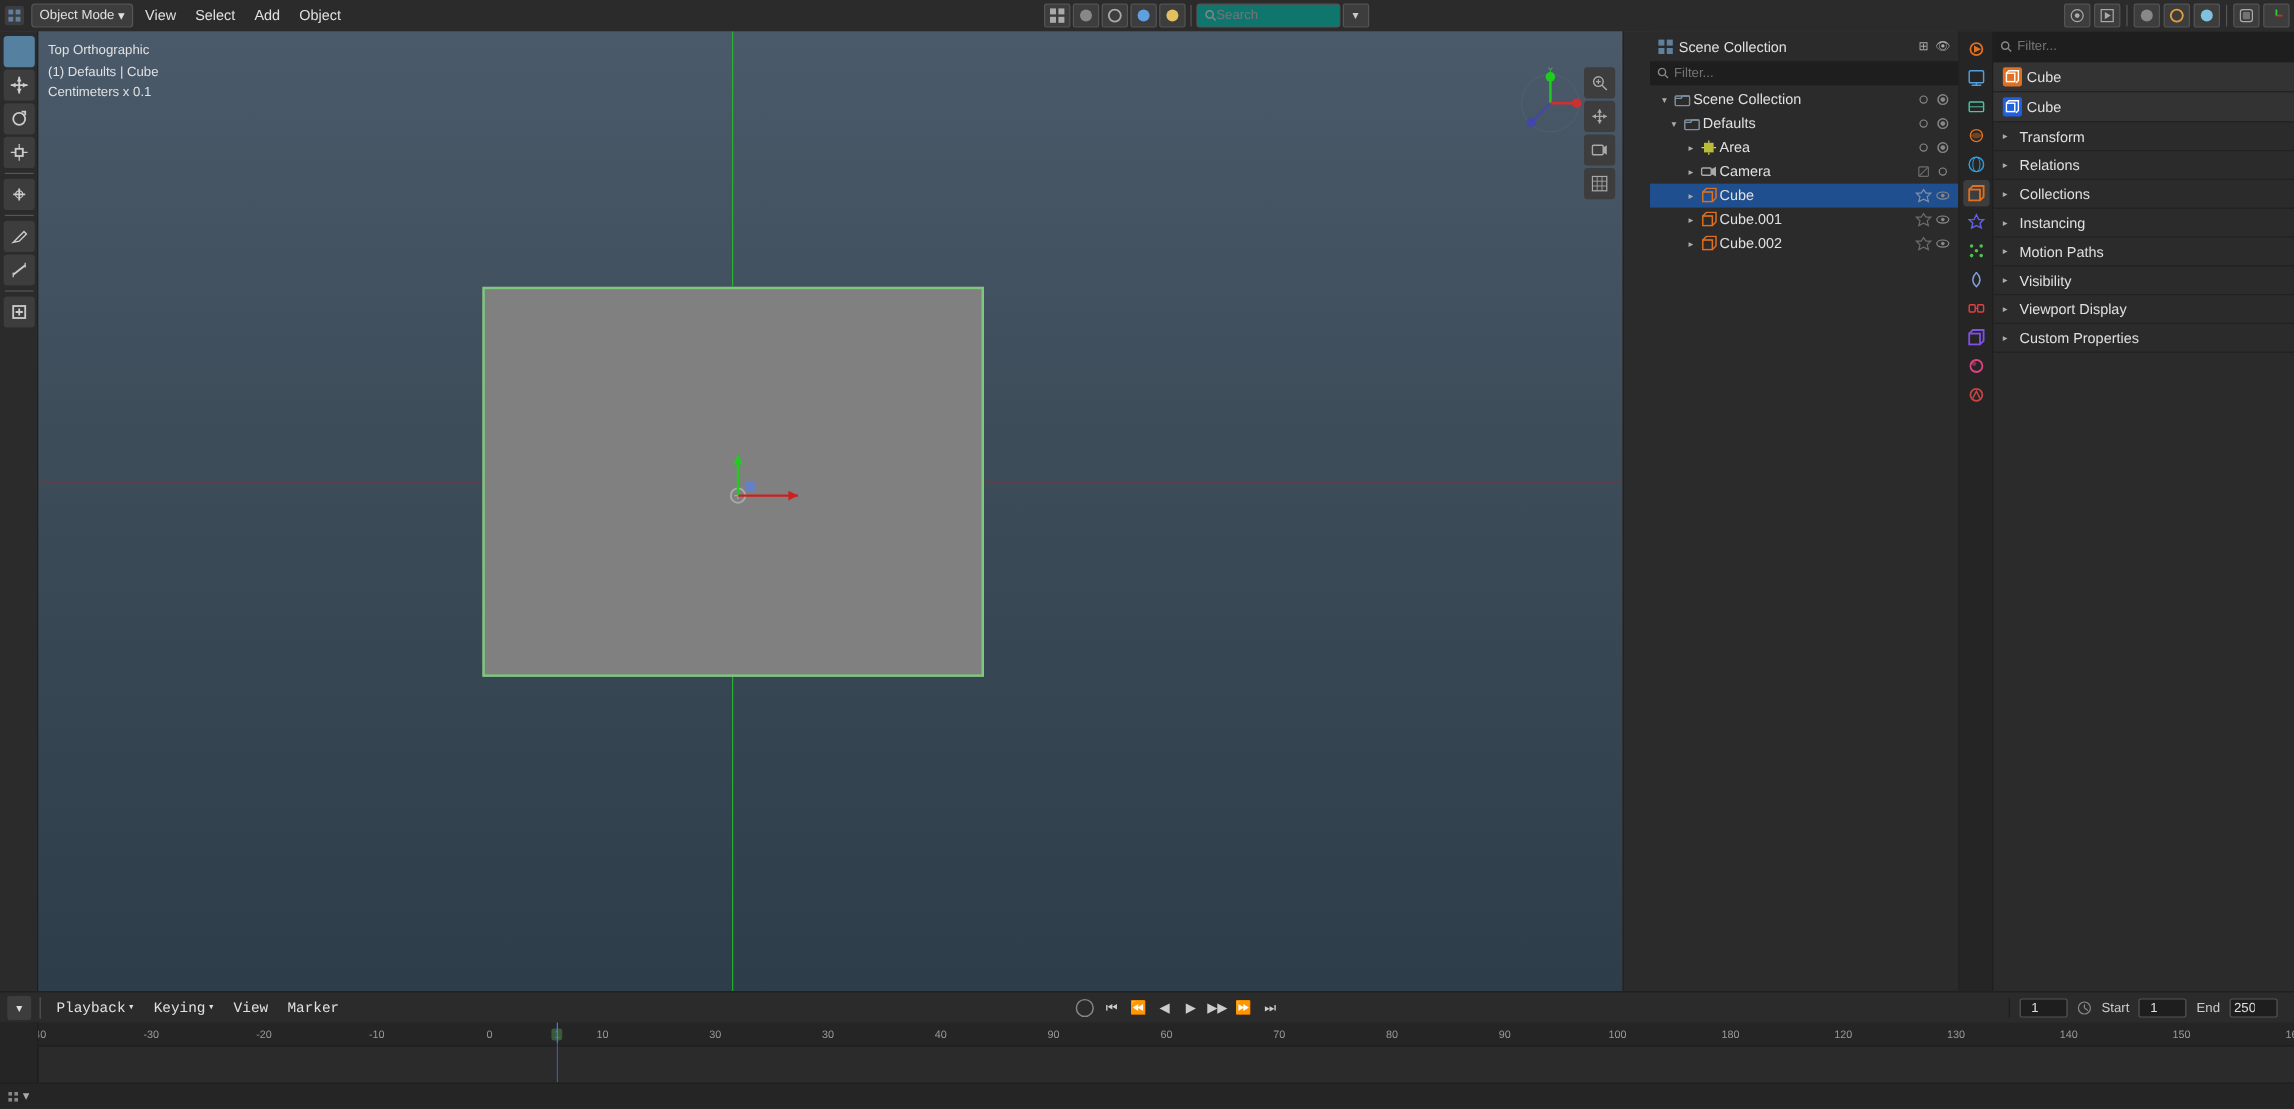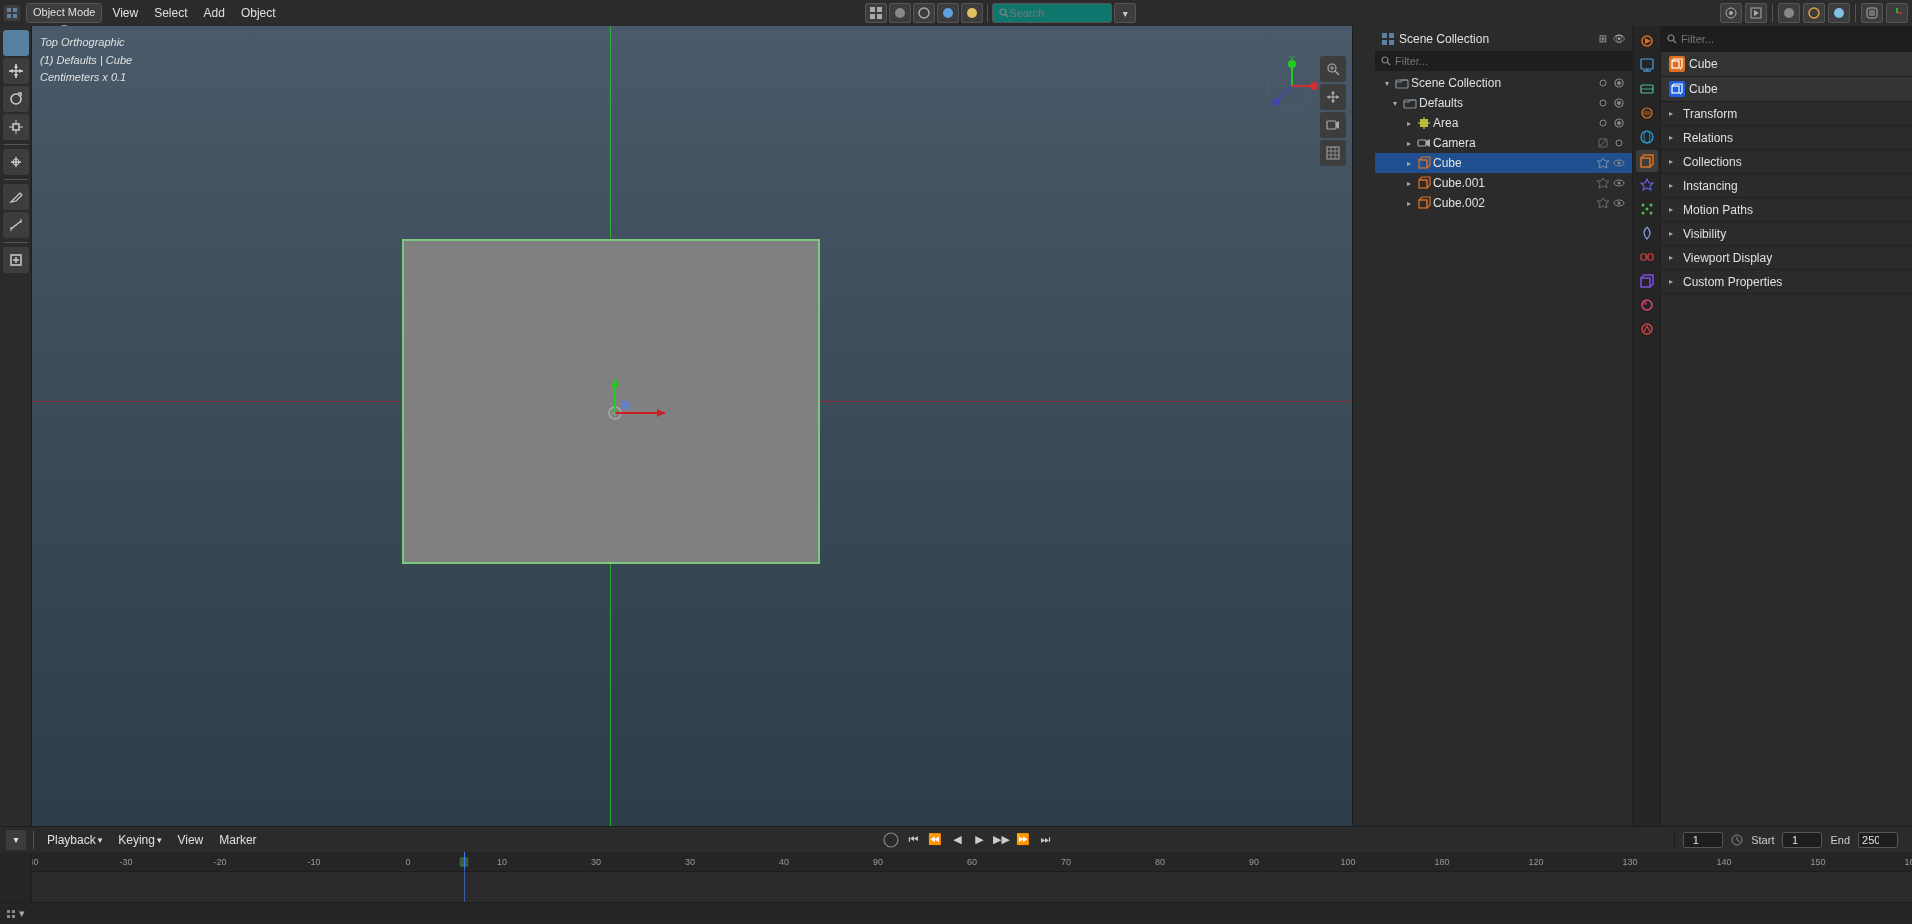--- a/index.html
+++ b/index.html
@@ -36,21 +36,20 @@
       align-items: center;
       background: #3d3d3d;
       border: 1px solid #555;
       border-radius: 3px;
       padding: 2px 6px;
       color: #e0e0e0;
       cursor: pointer;
       font-size: 11px;
       gap: 3px;
       height: 20px;
-      flex-direction: column;
     }
     .menu-item {
       padding: 2px 6px;
       cursor: pointer;
       color: #e0e0e0;
       font-size: 12px;
       height: 20px;
       display: flex;
       align-items: center;
     }
@@ -147,21 +146,20 @@
     }
 
     
     .viewport-info {
       position: absolute;
       top: 8px;
       left: 8px;
       color: #e0e0e0;
       font-size: 11px;
       line-height: 1.6;
-      font-style: italic;
     }
 
     
     .grid-h {
       position: absolute;
       left: 0; right: 0;
       height: 1px;
       background: rgba(255,0,0,0.4);
       top: 375px;
     }
@@ -434,20 +432,21 @@
       gap: 4px;
     }
     .timeline-menu-item {
       padding: 2px 6px;
       cursor: pointer;
       color: #e0e0e0;
       font-size: 12px;
       display: flex;
       align-items: center;
       gap: 2px;
+      font-family: Liberation Mono, monospace;
     }
     .timeline-content {
       height: 50px;
       background: #2b2b2b;
       position: relative;
       display: flex;
       align-items: stretch;
     }
     .timeline-left {
       width: 32px;

